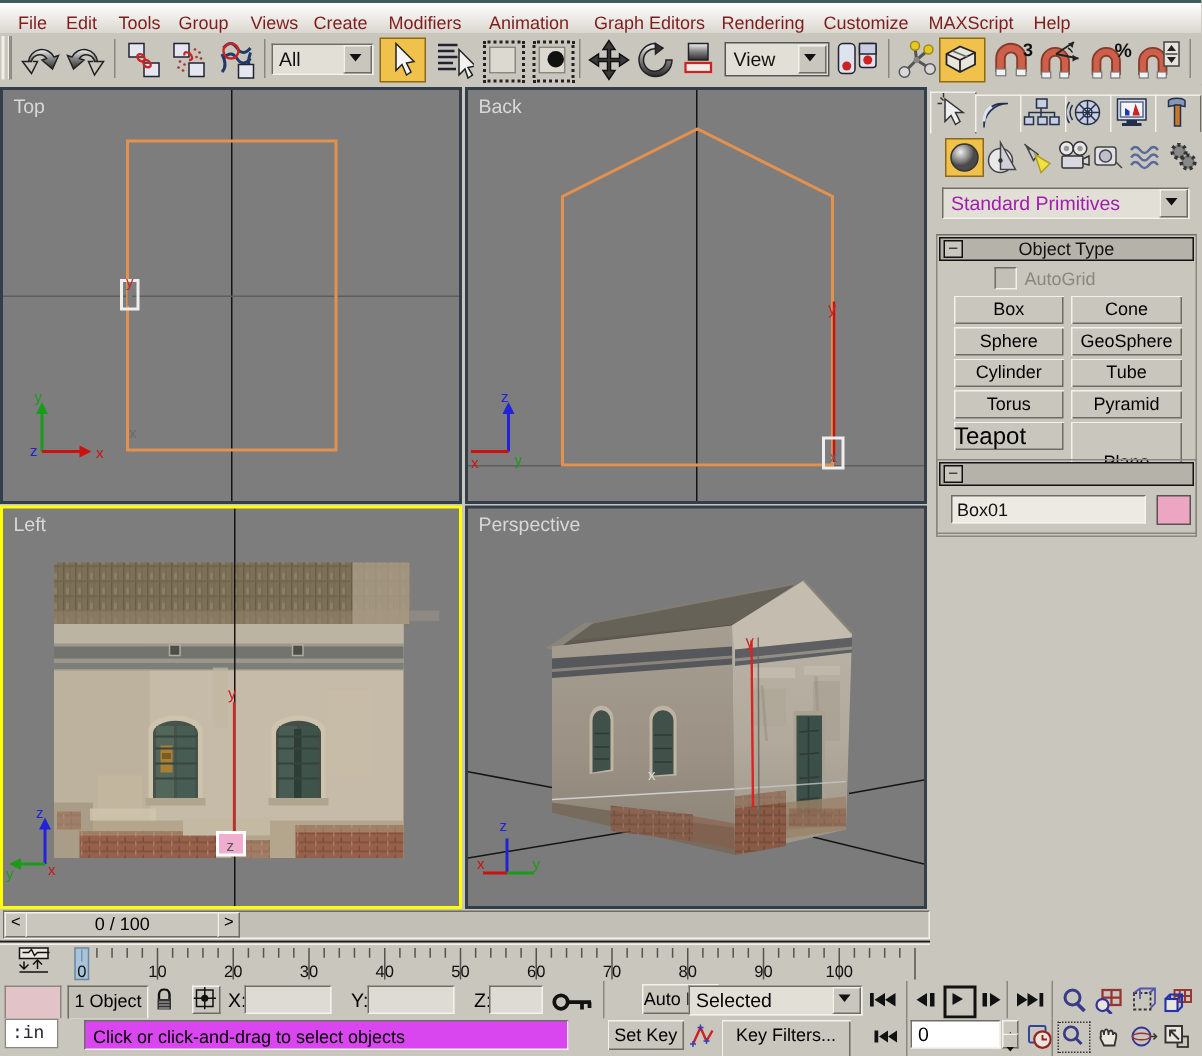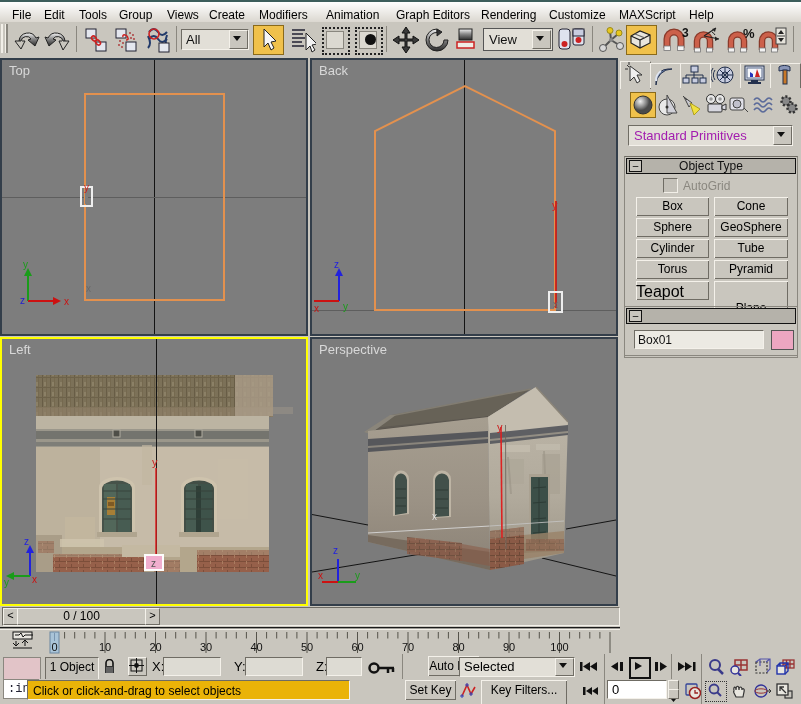--- a/index.html
+++ b/index.html
@@ -2,21 +2,21 @@
 <html><head><meta charset="utf-8">
 <style>
 html,body{margin:0;padding:0}
 body{width:801px;height:704px;position:relative;overflow:hidden;
  font-family:"Liberation Sans",sans-serif;background:#c9c6be}
 .abs{position:absolute}
 .btn{position:absolute;background:#c9c6be;border-top:1px solid #f4f1ea;border-left:1px solid #f4f1ea;border-right:1px solid #6f6c64;border-bottom:1px solid #6f6c64}
 .btn2{position:absolute;background:#c9c6be;box-shadow:inset 1px 1px 0 #f4f1ea, inset -1px -1px 0 #6f6c64}
 .sunken{position:absolute;background:#c9c6be;border-top:1px solid #6f6c64;border-left:1px solid #6f6c64;border-right:1px solid #f4f1ea;border-bottom:1px solid #f4f1ea}
 .vp-label{position:absolute;color:#d8d8d8;font-size:13px;left:7px;top:3px}
-.mi{display:inline-block;margin:4px;color:#000000}
+.mi{display:inline-block;margin:4px;color:#7f1d1d}
 </style></head>
 <body>
 
 <div class="abs" style="left:0;top:0;width:801px;height:22px;background:linear-gradient(#ffffff,#d7d3cb);border-top:2px solid #3d5e5c"></div>
 <div class="abs" style="left:0;top:4px;width:801px;height:17px;font-size:12px;color:#111">
 <span class="abs mi" style="left:8px">File</span>
 <span class="abs mi" style="left:40px">Edit</span>
 <span class="abs mi" style="left:75px">Tools</span>
 <span class="abs mi" style="left:115px">Group</span>
 <span class="abs mi" style="left:163px">Views</span>
@@ -756,21 +756,21 @@
       </g>
       <g stroke="#2233aa" stroke-width="1.4" fill="none">
         <rect x="2" y="8" width="8" height="8" fill="#e8e6df"></rect>
         <path d="M2 8 L5 5 L13 5 L13 13 L10 16 M5 5 L5 8 M13 5 L10 8"></path>
       </g>
     </svg>
 </div>
 
 <div id="status2" class="abs" style="left:0;top:679px;width:801px;height:25px;background:#c9c6be">
  <div class="abs" style="left:3px;top:0px;width:36px;height:20px;background:#ffffff;border:1px solid #8a877f;font-size:12px;font-family:'Liberation Mono',monospace;color:#223;padding:2px 0 0 4px;box-sizing:border-box">:in</div>
- <div class="sunken" style="left:27px;top:1px;width:323px;height:20px;background:#eab308;font-size:12px;padding:3px 0 0 5px;box-sizing:border-box">Click or click-and-drag to select objects</div>
+ <div class="sunken" style="left:56px;top:1px;width:323px;height:20px;background:#d946ef;font-size:12px;padding:3px 0 0 5px;box-sizing:border-box">Click or click-and-drag to select objects</div>
  <div class="btn2" style="left:405px;top:1px;width:51px;height:20px;font-size:12px;text-align:center;padding-top:3px;box-sizing:border-box">Set Key</div>
  <svg class="abs" style="left:459px;top:3px" width="20" height="16">
       <path d="M3 14 L8 3 L12 12 L16 5" fill="none" stroke="#cc2222" stroke-width="1.6"></path>
       <g stroke="#3344bb" stroke-width="1">
         <path d="M6 3 l4 0 M8 1 l0 4"></path>
         <path d="M10 12 l4 0 M12 10 l0 4"></path>
         <path d="M1 14 l4 0 M3 12 l0 4"></path>
       </g>
     </svg>
  <div class="btn2" style="left:481px;top:1px;width:86px;height:36px;font-size:12px;text-align:center;padding-top:3px;box-sizing:border-box">Key Filters...</div>

